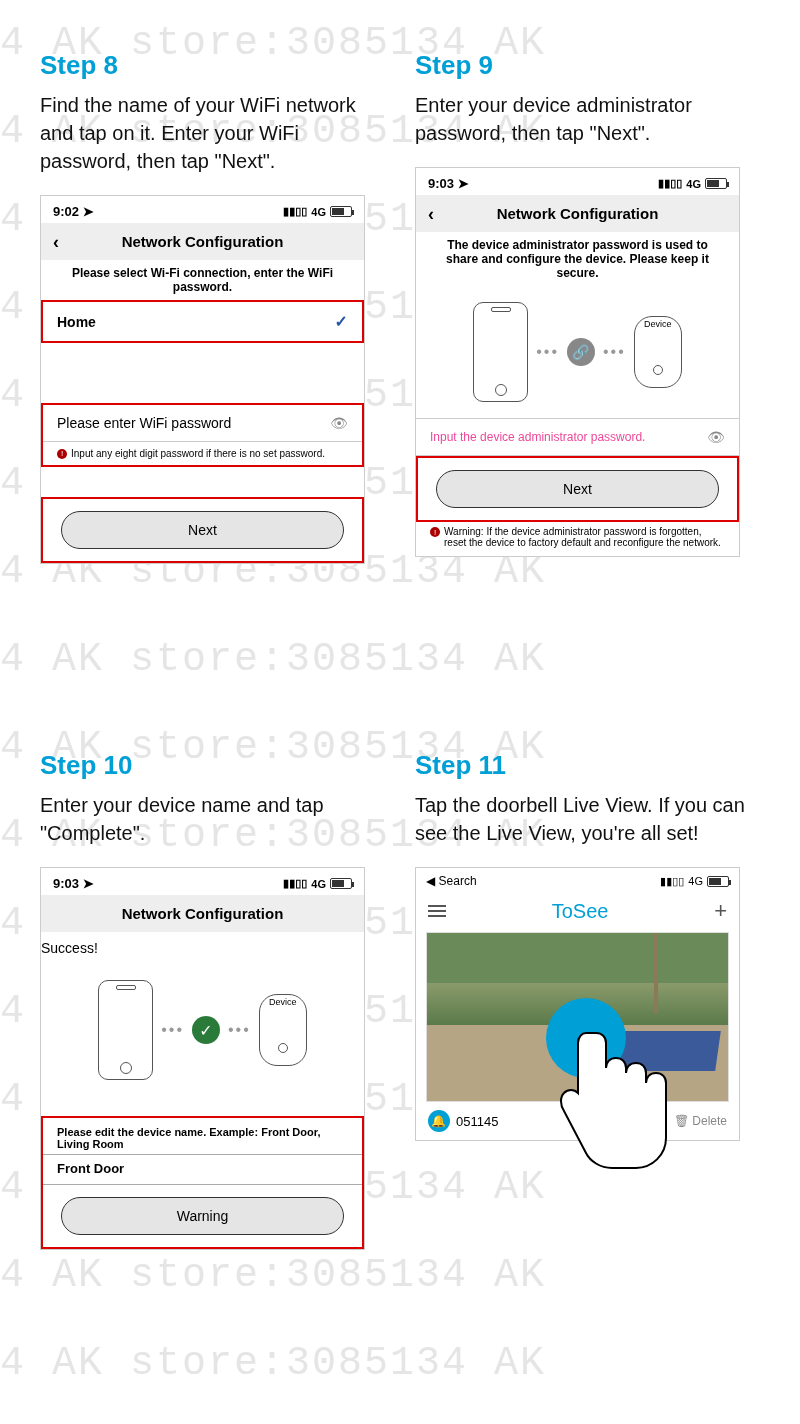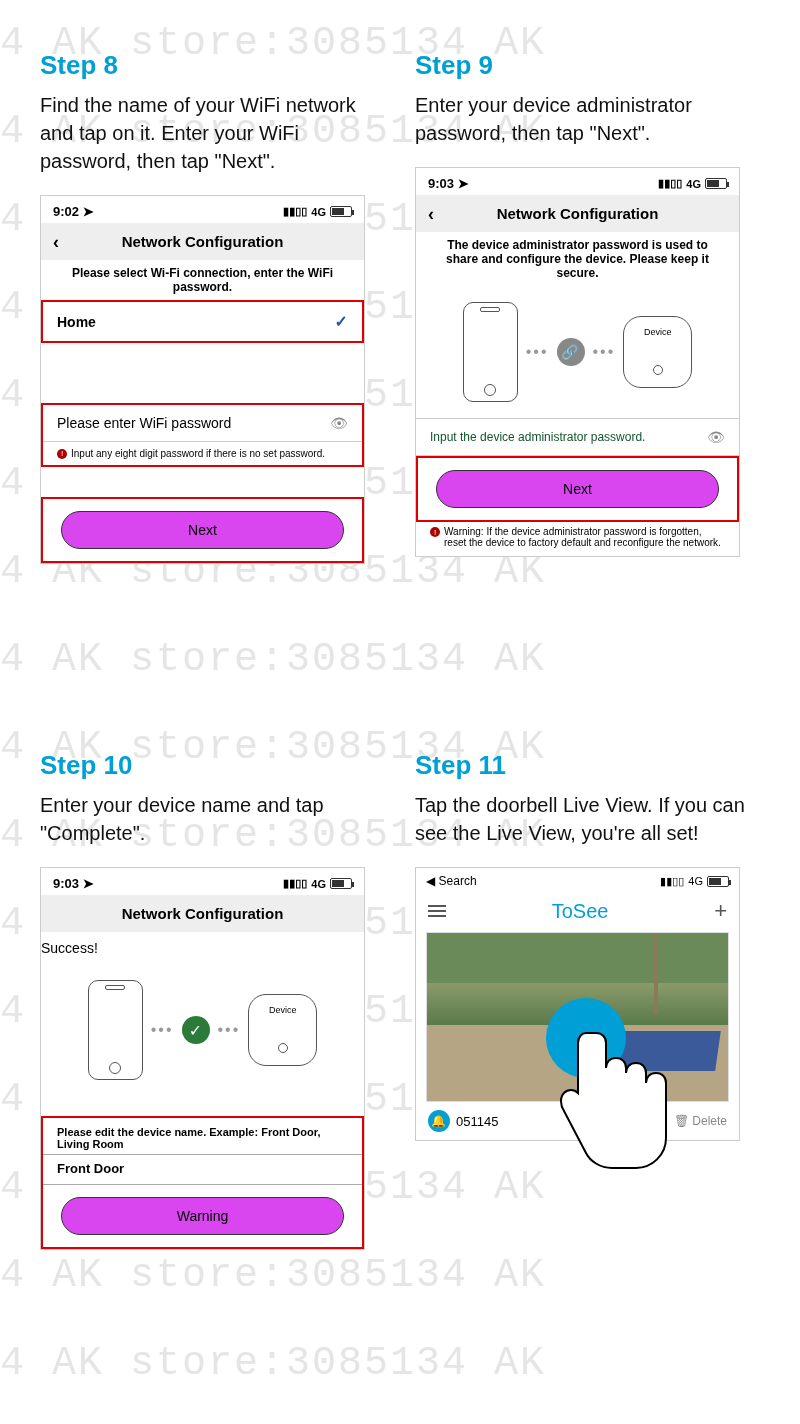--- a/index.html
+++ b/index.html
@@ -95,36 +95,36 @@
   }
   .hint {
     font-size: 10px; padding: 6px 14px; color:#000;
     display:flex; align-items:center; gap:4px;
   }
   .hint .dot { width:10px;height:10px;border-radius:50%;background:#a00;color:#fff;font-size:8px;display:flex;align-items:center;justify-content:center;}
   .warn { font-size: 10px; padding: 4px 14px 8px; display:flex; gap:4px; }
   .warn .dot { width:10px;height:10px;border-radius:50%;background:#a00;color:#fff;font-size:8px;display:flex;align-items:center;justify-content:center;flex-shrink:0; margin-top:1px;}
   .pill-btn {
     margin: 12px 18px; border:1px solid #333; border-radius: 24px;
-    text-align:center; padding: 10px 0; font-size:14px; background:#d946ef;
+    text-align:center; padding: 10px 0; font-size:14px; background:#e5e5e5;
   }
   .spacer { height: 60px; }
   .device-diagram {
     display:flex; align-items:center; justify-content:center; gap:8px; padding: 16px 10px;
   }
   .phone-mini {
     width: 55px; height: 100px; border:1.5px solid #555; border-radius:10px; position:relative;
   }
   .phone-mini::before { content:''; position:absolute; top:4px; left:50%; transform:translateX(-50%); width:18px;height:3px;border:1px solid #555;border-radius:2px;}
   .phone-mini::after { content:''; position:absolute; bottom:5px; left:50%; transform:translateX(-50%); width:10px;height:10px;border:1px solid #555;border-radius:50%;}
   .dots3 { color:#999; letter-spacing:2px; font-size:16px;}
   .link-circ { width:28px;height:28px;border-radius:50%;background:#888;color:#fff;display:flex;align-items:center;justify-content:center;font-size:14px;}
   .check-circ { width:28px;height:28px;border-radius:50%;background:#2a7a3a;color:#fff;display:flex;align-items:center;justify-content:center;font-size:16px;}
   .device-mini {
-    width:69px;height:72px;border:1.5px solid #555;border-radius:18px;position:relative;text-align:center;font-size:9px;padding-top:10px;
+    width:48px;height:72px;border:1.5px solid #555;border-radius:18px;position:relative;text-align:center;font-size:9px;padding-top:2px;
   }
   .device-mini::after { content:''; position:absolute; bottom:12px; left:50%; transform:translateX(-50%); width:8px;height:8px;border:1px solid #555;border-radius:50%;}
   .edit-label { font-size:11px; font-weight:600; padding: 8px 14px 4px; }
   .edit-field { font-size:13px; font-weight:600; padding: 6px 14px 8px; border-bottom:1px solid #aaa; border-top:1px solid #aaa;}
   .success-text { text-align:left; font-size:14px; padding:8px 0; }
   .eye { font-size:14px; color:#888; }
 
   .app-top {
     display:flex; justify-content:space-between; align-items:center;
     padding: 6px 10px; font-size:12px;
@@ -246,21 +246,21 @@
       </div>
       <div class="subtext">The device administrator password is used to share and configure the device. Please keep it secure.</div>
       <div class="device-diagram">
         <div class="phone-mini"></div>
         <span class="dots3">•••</span>
         <div class="link-circ">🔗</div>
         <span class="dots3">•••</span>
         <div class="device-mini"><span>Device</span></div>
       </div>
       <div class="pw-row" style="border-top:1px solid #ccc">
-        <span style="color:#14532d;font-size:12px">Input the device administrator password.</span>
+        <span style="color:#ec4899;font-size:12px">Input the device administrator password.</span>
         <span class="eye">👁</span>
       </div>
       <div class="redbox">
         <div class="pill-btn">Next</div>
       </div>
       <div class="warn">
         <span class="dot">!</span>
         <span>Warning: If the device administrator password is forgotten, reset the device to factory default and reconfigure the network.</span>
       </div>
     </div>

